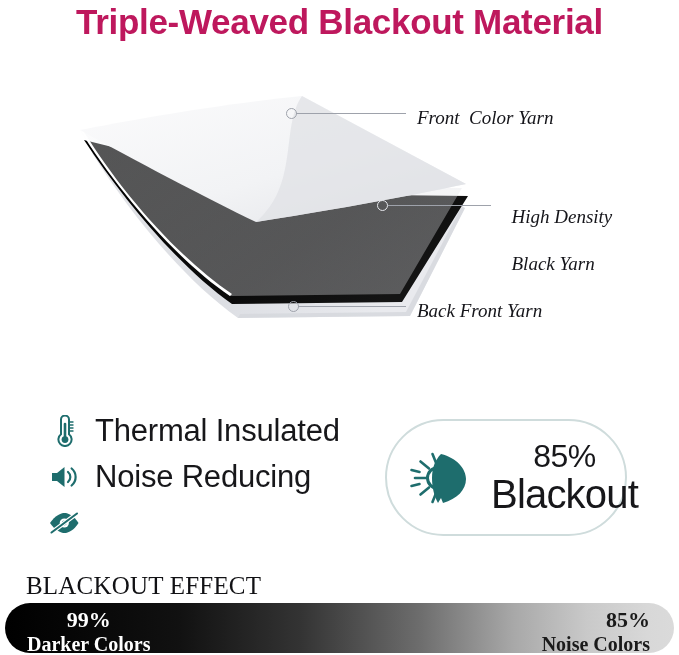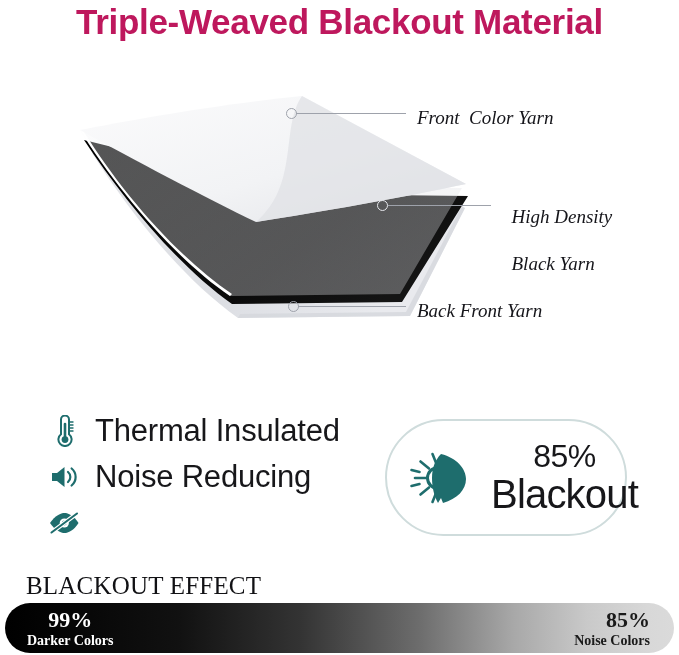--- a/index.html
+++ b/index.html
@@ -205,21 +205,21 @@
     display: block;
     font-family: "Liberation Serif", serif;
     font-weight: bold;
     font-size: 22px;
     line-height: 1.12;
   }
   .bar-caption {
     display: block;
     font-family: "Liberation Serif", serif;
     font-weight: bold;
-    font-size: 14px;
+    font-size: 20px;
     line-height: 1.1;
   }
 </style>
 </head>
 <body>
 
 <div id="page-title">Triple-Weaved Blackout Material</div>
 
 <div id="fabric-diagram">
   <svg width="420" height="250" viewBox="0 0 420 250" xmlns="http://www.w3.org/2000/svg">

